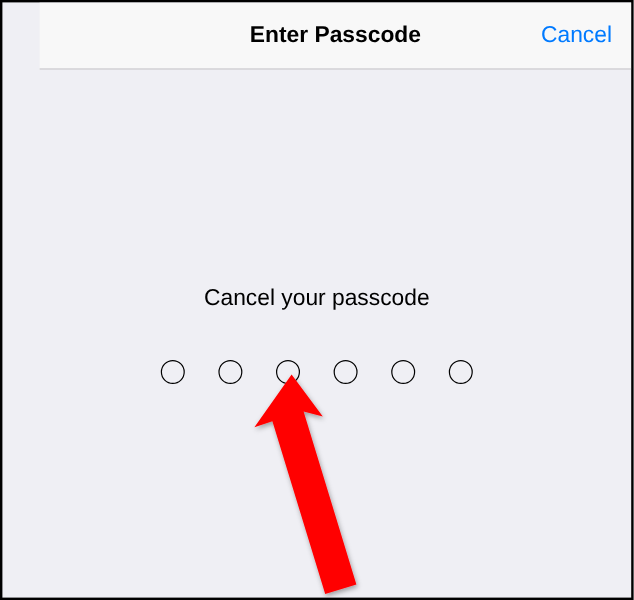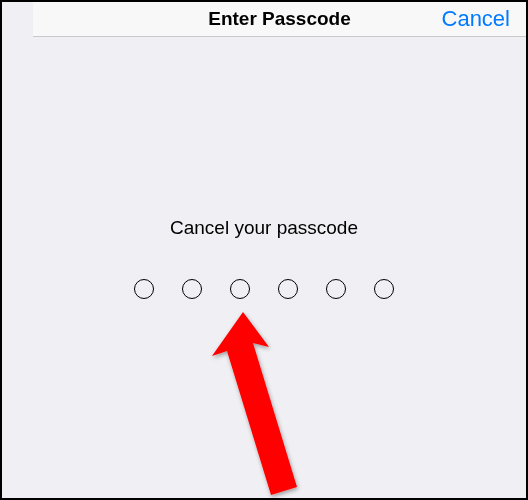--- a/index.html
+++ b/index.html
@@ -12,36 +12,36 @@
       width: 528px;
       height: 500px;
       background: #efeff4;
       border: 2px solid #000;
       overflow: hidden;
       position: relative;
     }
     .nav-bar {
       background: #f8f8f8;
       border-bottom: 1px solid #c8c7cc;
-      height: 35px;
+      height: 56px;
       display: flex;
       align-items: center;
       justify-content: center;
       position: relative;
       margin-left: 31px;
     }
     .nav-title {
       font-size: 19px;
       font-weight: 600;
       color: #000;
     }
     .nav-cancel {
       position: absolute;
       right: 16px;
-      font-size: 22px;
+      font-size: 19px;
       color: #007aff;
       cursor: pointer;
       font-weight: 400;
     }
     .content {
       display: flex;
       flex-direction: column;
       align-items: center;
       padding-top: 180px;
     }

